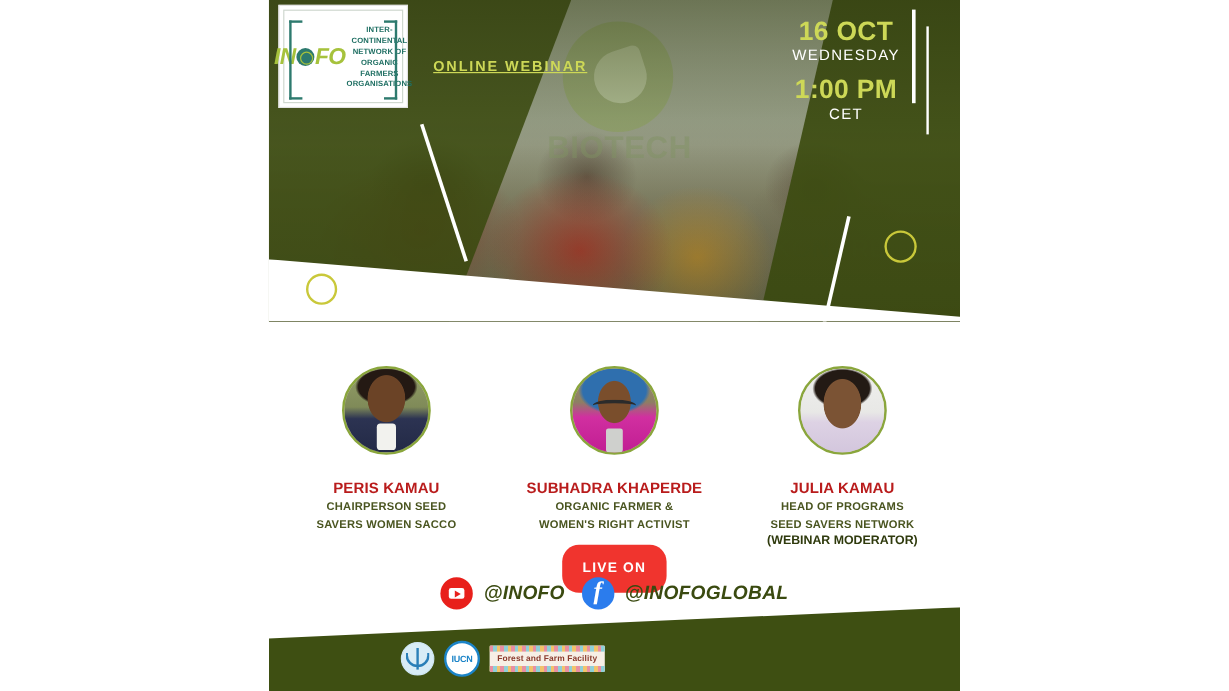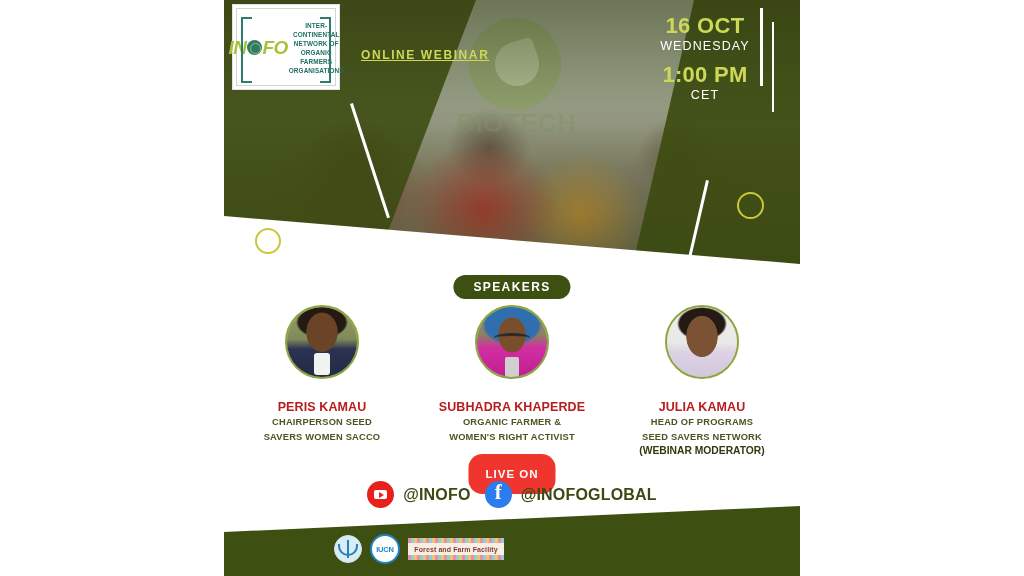--- a/index.html
+++ b/index.html
@@ -137,21 +137,21 @@
   .spk .mod{font-size:10.3px;font-weight:800;color:#2f3a0d;margin-top:1px;}
 
   
   .live-badge{
     position:absolute;left:50%;transform:translateX(-50%);top:454px;
     background:#f0342e;color:#fff;border-radius:14px;padding:14px 17px;
     font-size:11.5px;font-weight:800;letter-spacing:1px;
   }
   .socials{
     position:absolute;left:0;top:481px;width:576px;
-    display:flex;justify-content:center;align-items:center;gap:14px;
+    display:flex;justify-content:center;align-items:center;gap:14px;font-style:italic;
   }
   .soc{display:flex;align-items:center;gap:9px;}
   .soc .hd{font-size:16px;font-weight:800;color:#3a4a10;letter-spacing:.2px;}
   .yt{width:27px;height:27px;border-radius:50%;background:#e8201b;display:flex;align-items:center;justify-content:center;}
   .yt i{display:block;width:13px;height:9px;background:#fff;border-radius:2px;position:relative;}
   .yt i:after{content:"";position:absolute;left:5px;top:1.5px;border-left:5px solid #e8201b;
     border-top:3px solid transparent;border-bottom:3px solid transparent;}
   .fb{width:27px;height:27px;border-radius:50%;background:#2b7ced;position:relative;}
   .fb:after{content:"f";position:absolute;left:0;right:0;top:-1px;text-align:center;
     font-size:21px;font-weight:800;color:#fff;font-family:"Liberation Serif",serif;}
@@ -257,21 +257,20 @@
           <div class="lg-lines">
             <div>INTER-CONTINENTAL</div>
             <div>NETWORK OF</div>
             <div>ORGANIC FARMERS</div>
             <div>ORGANISATIONS</div>
           </div>
         </div>
       </div>
     </div>
 
-    <div class="speakers-badge">SPEAKERS</div>
 
     <div class="speakers-row">
       <div class="spk">
         <div class="ring">
             <div class="face f1"></div>
           </div>
         <div class="nm">PERIS KAMAU</div>
         <div class="rl">CHAIRPERSON SEED</div>
         <div class="rl">SAVERS WOMEN SACCO</div>
       </div>

